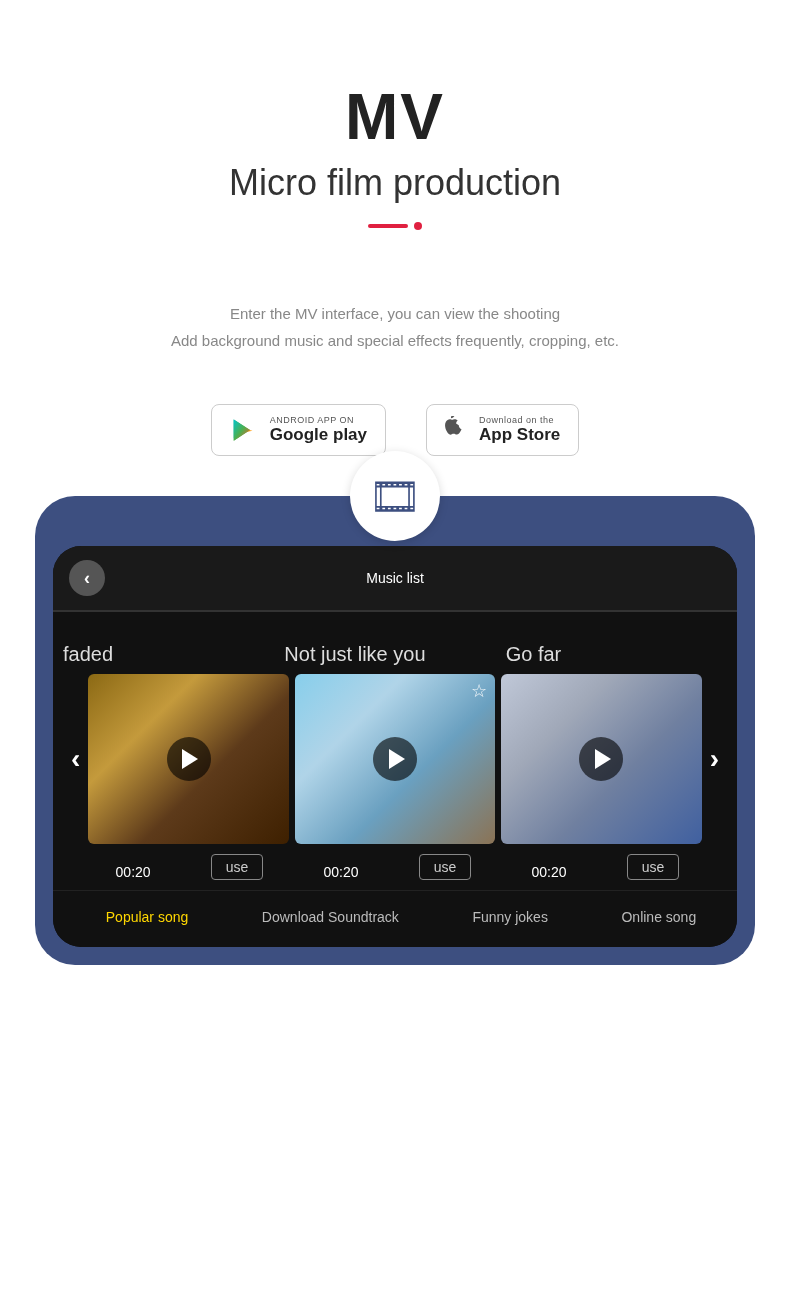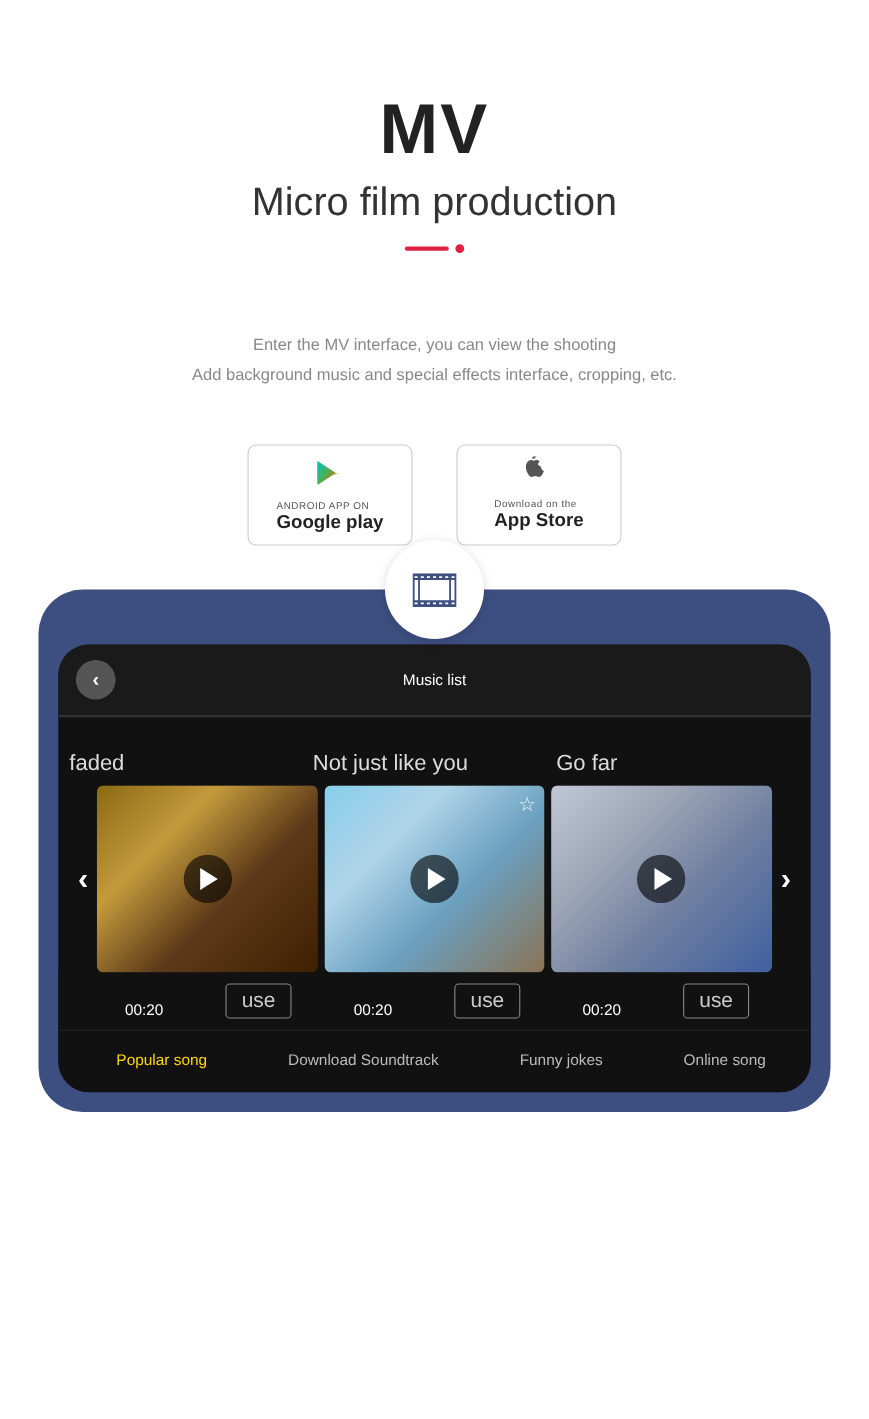--- a/index.html
+++ b/index.html
@@ -67,21 +67,20 @@
     .store-btn {
       display: flex;
       align-items: center;
       gap: 10px;
       border: 1.5px solid #ccc;
       border-radius: 8px;
       padding: 10px 18px;
       cursor: pointer;
       background: white;
       min-width: 150px;
-      flex-direction: column;
     }
 
     .google-play-icon {
       width: 30px;
       height: 30px;
     }
     .apple-icon {
       width: 24px;
       height: 28px;
     }
@@ -283,21 +282,21 @@
     .time-label {
       color: white;
       font-size: 14px;
       min-width: 45px;
       text-align: center;
     }
     .use-btn {
       background: transparent;
       border: 1px solid #888;
       color: #ccc;
-      font-size: 19px;
+      font-size: 14px;
       padding: 4px 14px;
       border-radius: 4px;
       cursor: pointer;
     }
 
     
     .category-tabs {
       display: flex;
       justify-content: space-around;
       padding: 14px 10px 18px;
@@ -324,21 +323,21 @@
   <h1 class="main-title">MV</h1>
   <p class="subtitle">Micro film production</p>
   <div class="title-divider">
     <div class="divider-line"></div>
     <div class="divider-dot"></div>
   </div>
 </div>
 
 <div class="description-section">
   <p>Enter the MV interface, you can view the shooting</p>
-  <p>Add background music and special effects interface, cropping, etc.</p>
+  <p>Add background music and special effects frequently, cropping, etc.</p>
 </div>
 
 <div class="store-buttons">
   <button class="store-btn">
 
     <svg class="google-play-icon" viewBox="0 0 24 24" xmlns="http://www.w3.org/2000/svg">
       <path d="M3 20.5v-17l13 8.5-13 8.5z" fill="#4CAF50"></path>
       <path d="M3 3.5l7.5 7.5-7.5 7.5V3.5z" fill="#00BCD4"></path>
       <path d="M10.5 11l7.5 1.5-7.5 1.5V11z" fill="#FF9800"></path>
       <path d="M3 3.5l7.5 7.5L3 20.5 16 12 3 3.5z" fill="none"></path>

